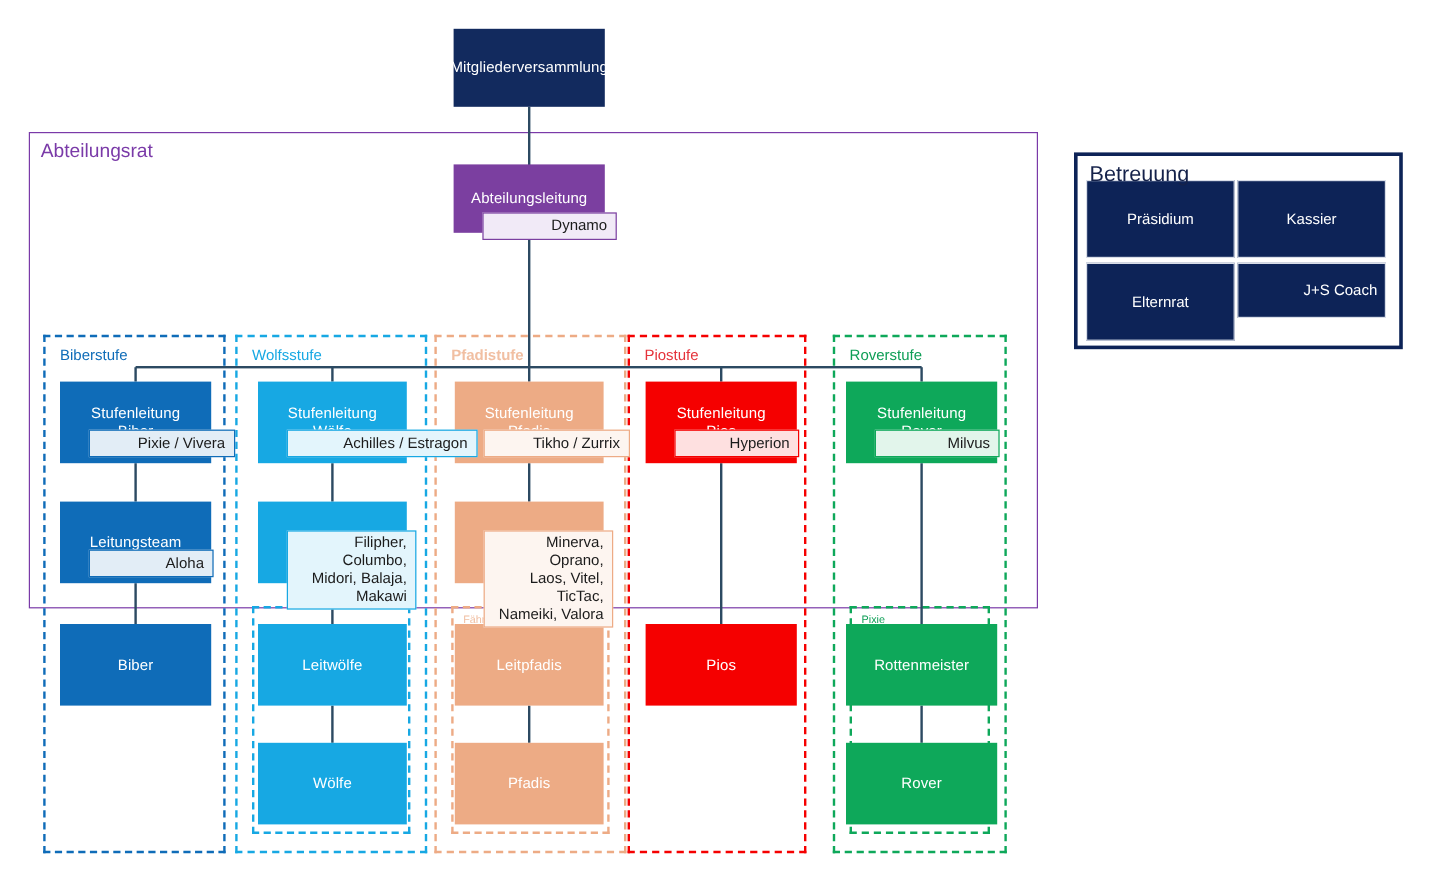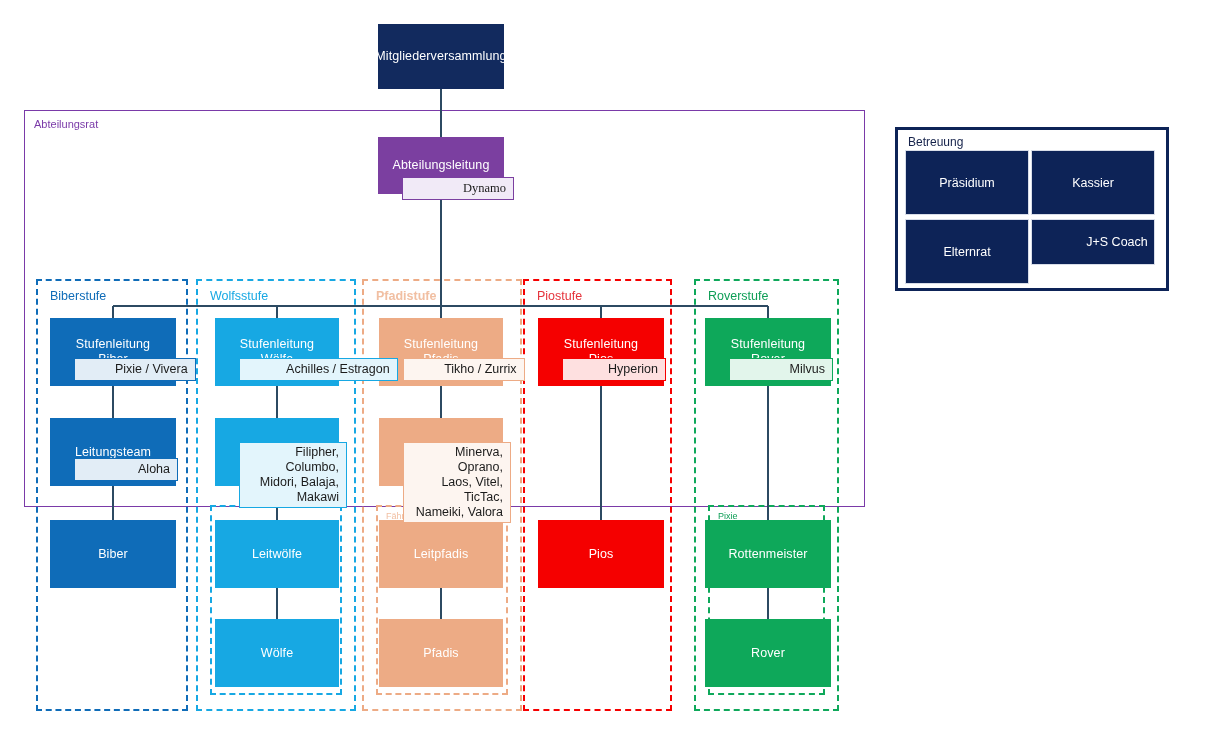--- a/index.html
+++ b/index.html
@@ -50,57 +50,57 @@
     z-index:3;white-space:nowrap;
   }
   .group-label.small{font-size:9px;line-height:11px;}
 
   
   #abteilungsrat-frame{
     border:1.6px solid #7a3aa8;
     z-index:1;
   }
   #abteilungsrat-label{
-    position:absolute;font-size:11px;color:#6a2f94;z-index:3;
+    position:absolute;font-size:16px;color:#6a2f94;z-index:3;
   }
 
   
   .line{position:absolute;background:#2c4a62;z-index:4;}
   .line-v{width:1.6px;}
   .line-h{height:1.6px;}
 
   
   #betreuung{
     position:absolute;box-sizing:border-box;
     border:3px solid #0d2357;
     background:#ffffff;
     z-index:6;
   }
   #betreuung-label{
-    position:absolute;font-size:12px;color:#15224a;z-index:8;
+    position:absolute;font-size:18px;color:#15224a;z-index:8;
   }
   .bt-cell{
     position:absolute;box-sizing:border-box;
     background:#122a5e;
     border:1px solid #d8dde8;
     display:flex;align-items:center;justify-content:center;
     color:#ffffff;font-size:12.5px;
     z-index:7;
   }
 </style>
 </head>
 <body>
 
 <div id="canvas">
     <div class="unit" style="left: 378px; top: 24px; width: 126px; height: 65px; background: rgb(18, 42, 94);">Mitgliederversammlung</div>
     <div class="line line-v" style="left: 440.2px; top: 89px; height: 217px;"></div>
     <div class="abs" id="abteilungsrat-frame" style="left: 24px; top: 110px; width: 841px; height: 397px;"></div>
     <div class="abs" id="abteilungsrat-label" style="left: 34px; top: 118px; color: rgb(122, 58, 168);">Abteilungsrat</div>
     <div class="unit" style="left: 378px; top: 137px; width: 126px; height: 57px; background: rgb(123, 63, 160);">Abteilungsleitung</div>
-    <div class="plate" style="left: 402px; top: 177px; width: 112px; height: 23px; background: rgb(241, 234, 247); border-color: rgb(123, 63, 160); font-family: Liberation Serif, serif;">Dynamo</div>
+    <div class="plate" style="left: 402px; top: 177px; width: 112px; height: 23px; background: rgb(241, 234, 247); border-color: rgb(123, 63, 160);">Dynamo</div>
     <div class="line line-h" style="left: 113px; top: 305.2px; width: 655px;"></div>
     <div class="group" style="left: 36px; top: 279px; width: 152px; height: 432px; border-color: rgb(15, 108, 184);"></div>
     <div class="group-label" style="left: 50px; top: 289px; color: rgb(15, 108, 184);">Biberstufe</div>
     <div class="line line-v" style="left: 112.2px; top: 306px; height: 12px;"></div>
     <div class="unit" style="left: 50px; top: 318px; width: 126px; height: 68px; background: rgb(15, 108, 184);">Stufenleitung<br>Biber</div>
     <div class="line line-v" style="left: 112.2px; top: 386px; height: 32px;"></div>
     <div class="plate" style="left: 74px; top: 358px; width: 121.6px; min-height: 23px; background: rgb(226, 237, 246); border-color: rgb(15, 108, 184);">Pixie / Vivera</div>
     <div class="unit" style="left: 50px; top: 418px; width: 126px; height: 68px; background: rgb(15, 108, 184);">Leitungsteam</div>
     <div class="line line-v" style="left: 112.2px; top: 486px; height: 34px;"></div>
     <div class="plate" style="left: 74px; top: 458px; width: 104px; min-height: 23px; background: rgb(226, 237, 246); border-color: rgb(15, 108, 184);">Aloha</div>

